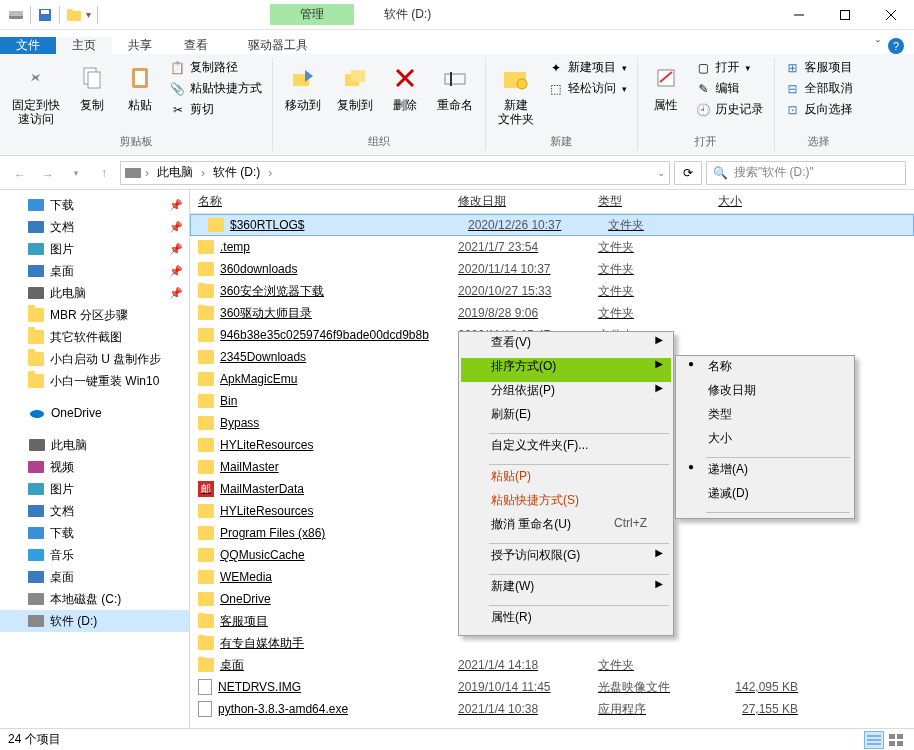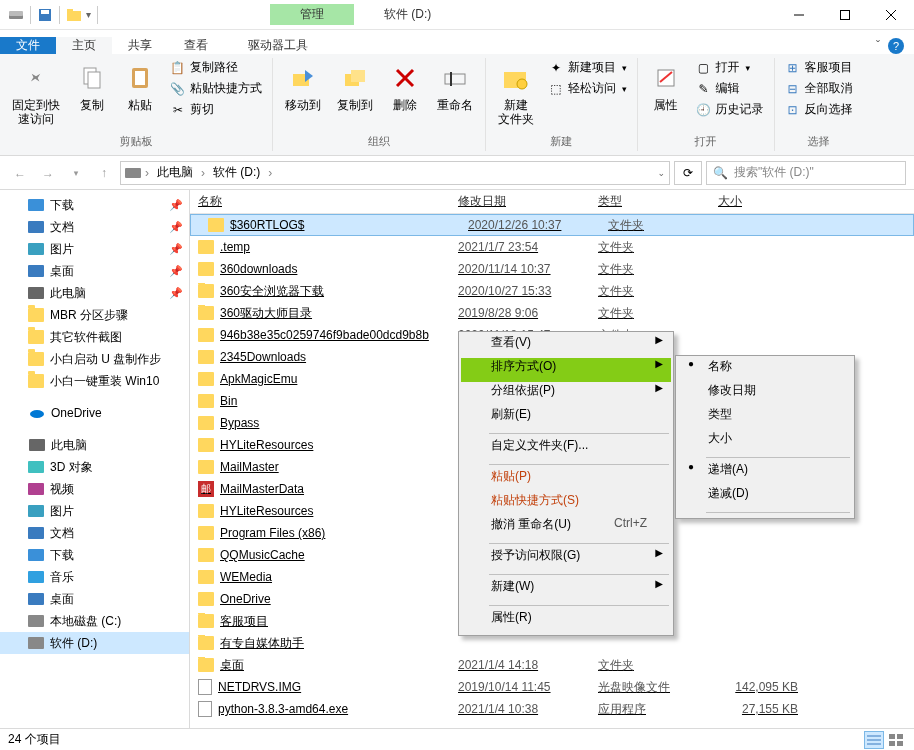--- a/index.html
+++ b/index.html
@@ -436,28 +436,20 @@
         <span class="sb-icon">
           <svg width="16" height="14">
             <rect width="16" height="12" y="1" fill="#666" rx="1"></rect>
           </svg>
         </span>
         <span>此电脑</span>
       </div>
       <div class="sb-item">
         <span class="sb-icon">
           <svg width="16" height="14">
-            <rect width="16" height="12" y="1" fill="#40c0c0" rx="1"></rect>
-          </svg>
-        </span>
-        <span>3D 对象</span>
-      </div>
-      <div class="sb-item">
-        <span class="sb-icon">
-          <svg width="16" height="14">
             <rect width="16" height="12" y="1" fill="#b04090" rx="1"></rect>
           </svg>
         </span>
         <span>视频</span>
       </div>
       <div class="sb-item">
         <span class="sb-icon">
           <svg width="16" height="14">
             <rect width="16" height="12" y="1" fill="#3aa0c0" rx="1"></rect>
           </svg>

